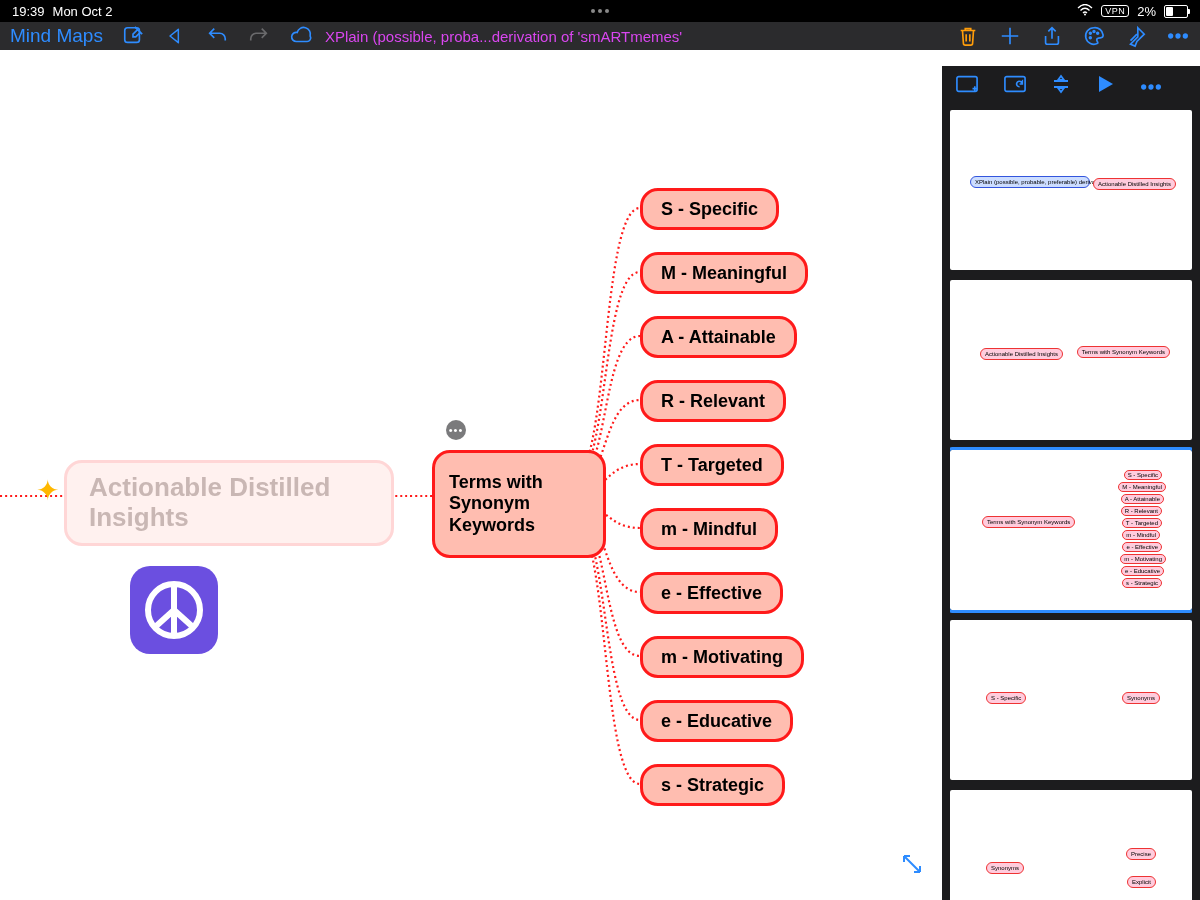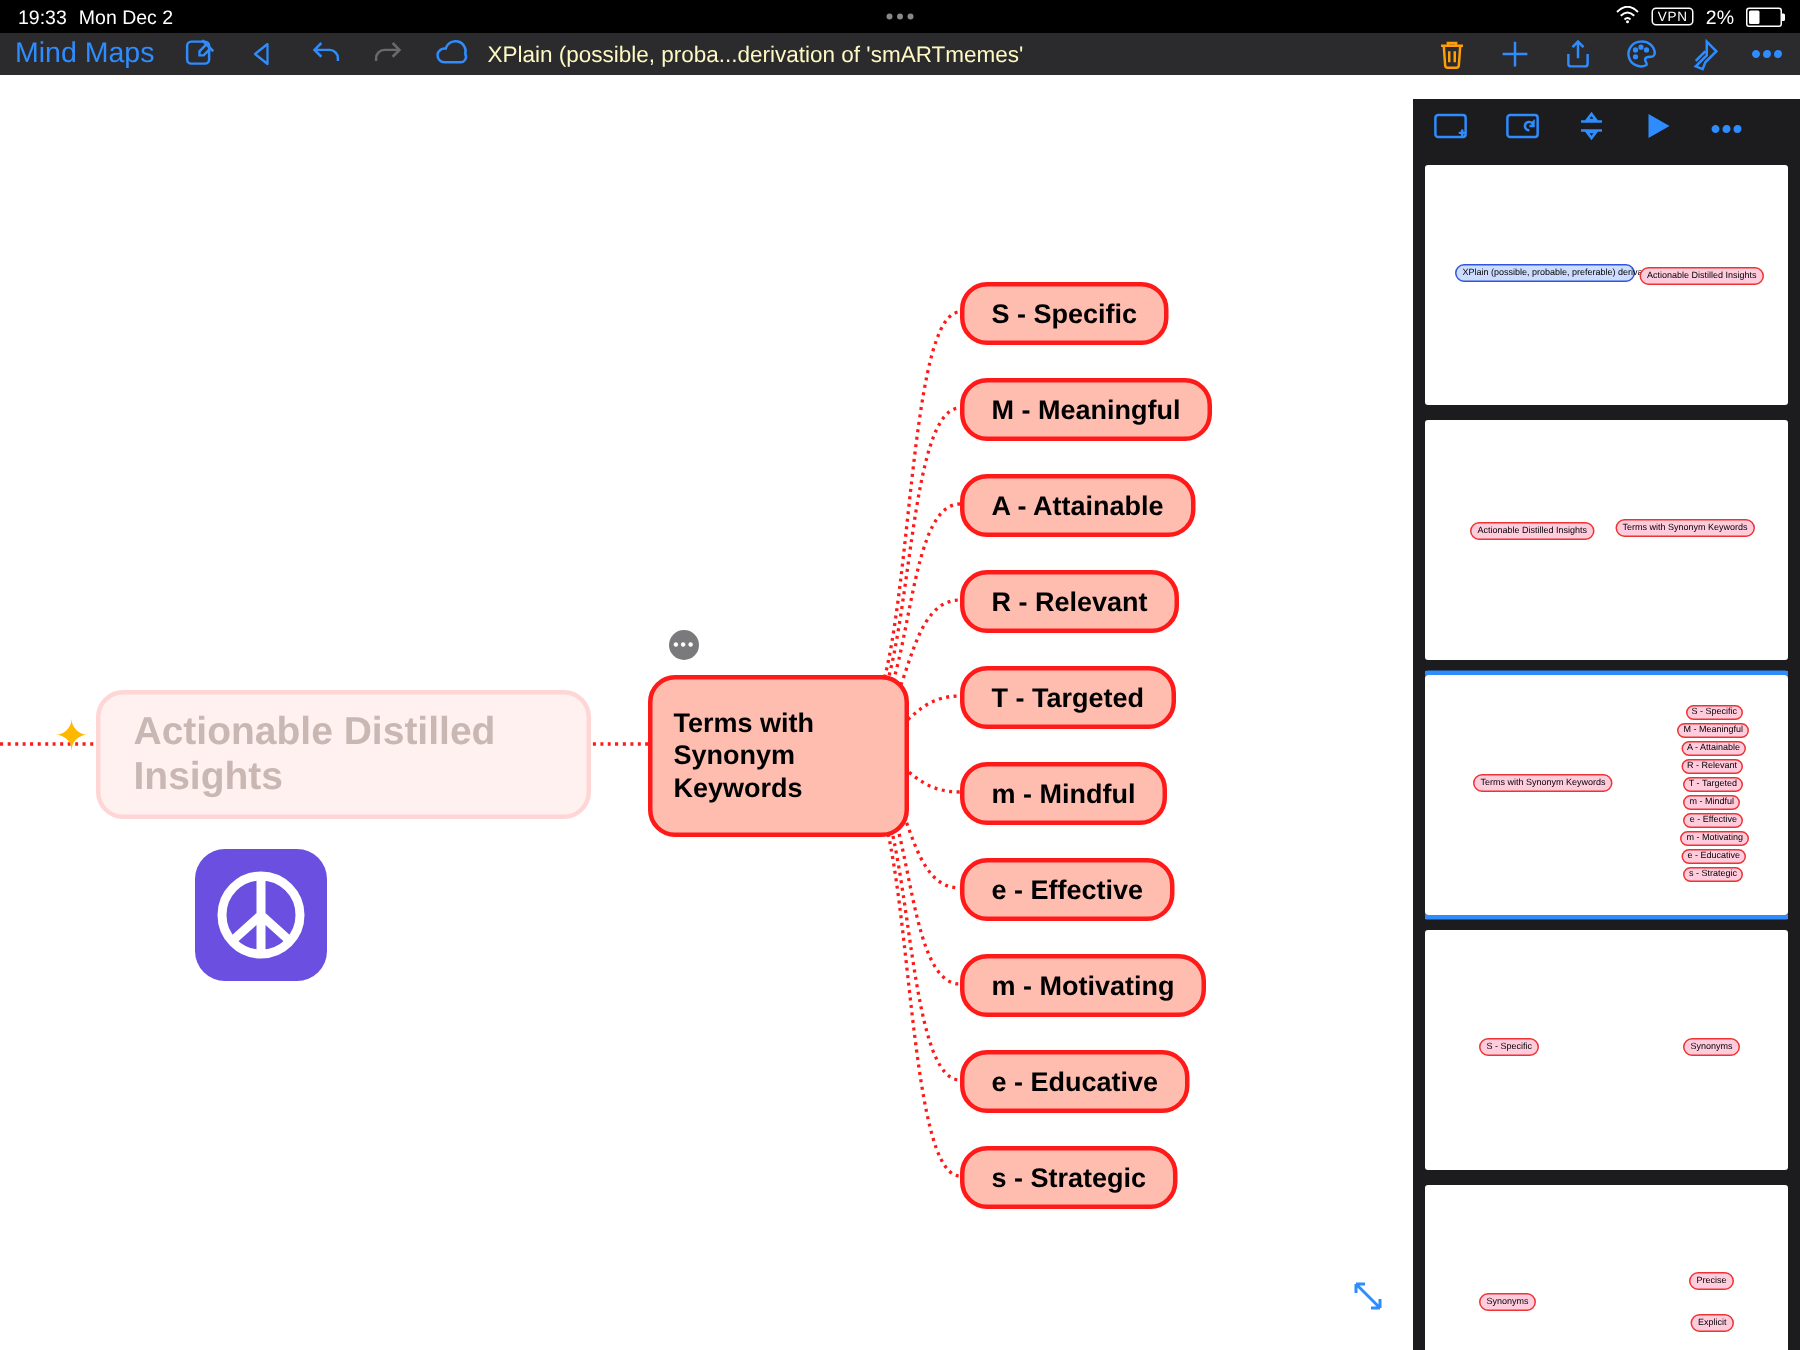--- a/index.html
+++ b/index.html
@@ -13,21 +13,21 @@
 .batt{width:22px;height:11px;border:1px solid #fff;border-radius:2px;position:relative}
 .batt:after{content:"";position:absolute;right:-3px;top:3px;width:2px;height:5px;background:#fff;border-radius:0 1px 1px 0}
 .batt i{position:absolute;left:1px;top:1px;bottom:1px;width:32%;background:#fff;border-radius:1px}
 .wifi{font-size:13px}
 
 .tool{position:absolute;top:22px;left:0;right:0;height:28px;background:#2b2b2d;display:flex;align-items:center;padding:0 10px;gap:18px;color:#2e8cff}
 .tool .lbl{font-size:19px}
 .tool .ico{width:24px;height:24px;display:flex;align-items:center;justify-content:center}
 .tool svg{stroke:#2e8cff;fill:none;stroke-width:1.8}
 .tool .dim svg{stroke:#6a6a6c}
-.tool .title{color:#fef9c3;font-size:15px;flex:0 1 auto;white-space:nowrap;margin-left:-6px}
+.tool .title{color:#d946ef;font-size:15px;flex:0 1 auto;white-space:nowrap;margin-left:-6px}
 .tool .gap{flex:1}
 .tool .trash svg{stroke:#ff9d0a}
 
 .panel{position:absolute;top:66px;right:0;bottom:0;width:258px;background:#1c1c1e;border-left:1px solid #000}
 .panel .ptool{height:40px;display:flex;align-items:center;gap:26px;padding:0 14px}
 .panel .ptool svg{stroke:#2e8cff;fill:none;stroke-width:1.8}
 .thumbs{position:absolute;top:44px;left:8px;right:8px;bottom:0;overflow:hidden;display:flex;flex-direction:column;gap:10px}
 .thumb{background:#fff;height:156px;border-radius:2px;position:relative;border:2px solid transparent;flex:0 0 auto}
 .thumb.sel{outline:3px solid #2e8cff}
 
@@ -45,22 +45,22 @@
 .peace{position:absolute;width:88px;height:88px;border-radius:20px;background:#6b4fe0;display:flex;align-items:center;justify-content:center}
 .peace svg{stroke:#fff;fill:none;stroke-width:6}
 .resize{position:absolute;right:18px;bottom:18px;color:#2e8cff;font-size:22px}
 .spark{position:absolute;color:#ffb800;font-size:28px}
 </style>
 </head>
 <body>
 
 <div class="status">
   <div class="left">
-    <span>19:33</span>
-    <span>Mon Dec 2</span>
+    <span>19:39</span>
+    <span>Mon Oct 2</span>
   </div>
   <div class="center">
       <div class="dots4">
         <span></span>
         <span></span>
         <span></span>
       </div>
     </div>
   <div class="right">
     <span class="wifi">

